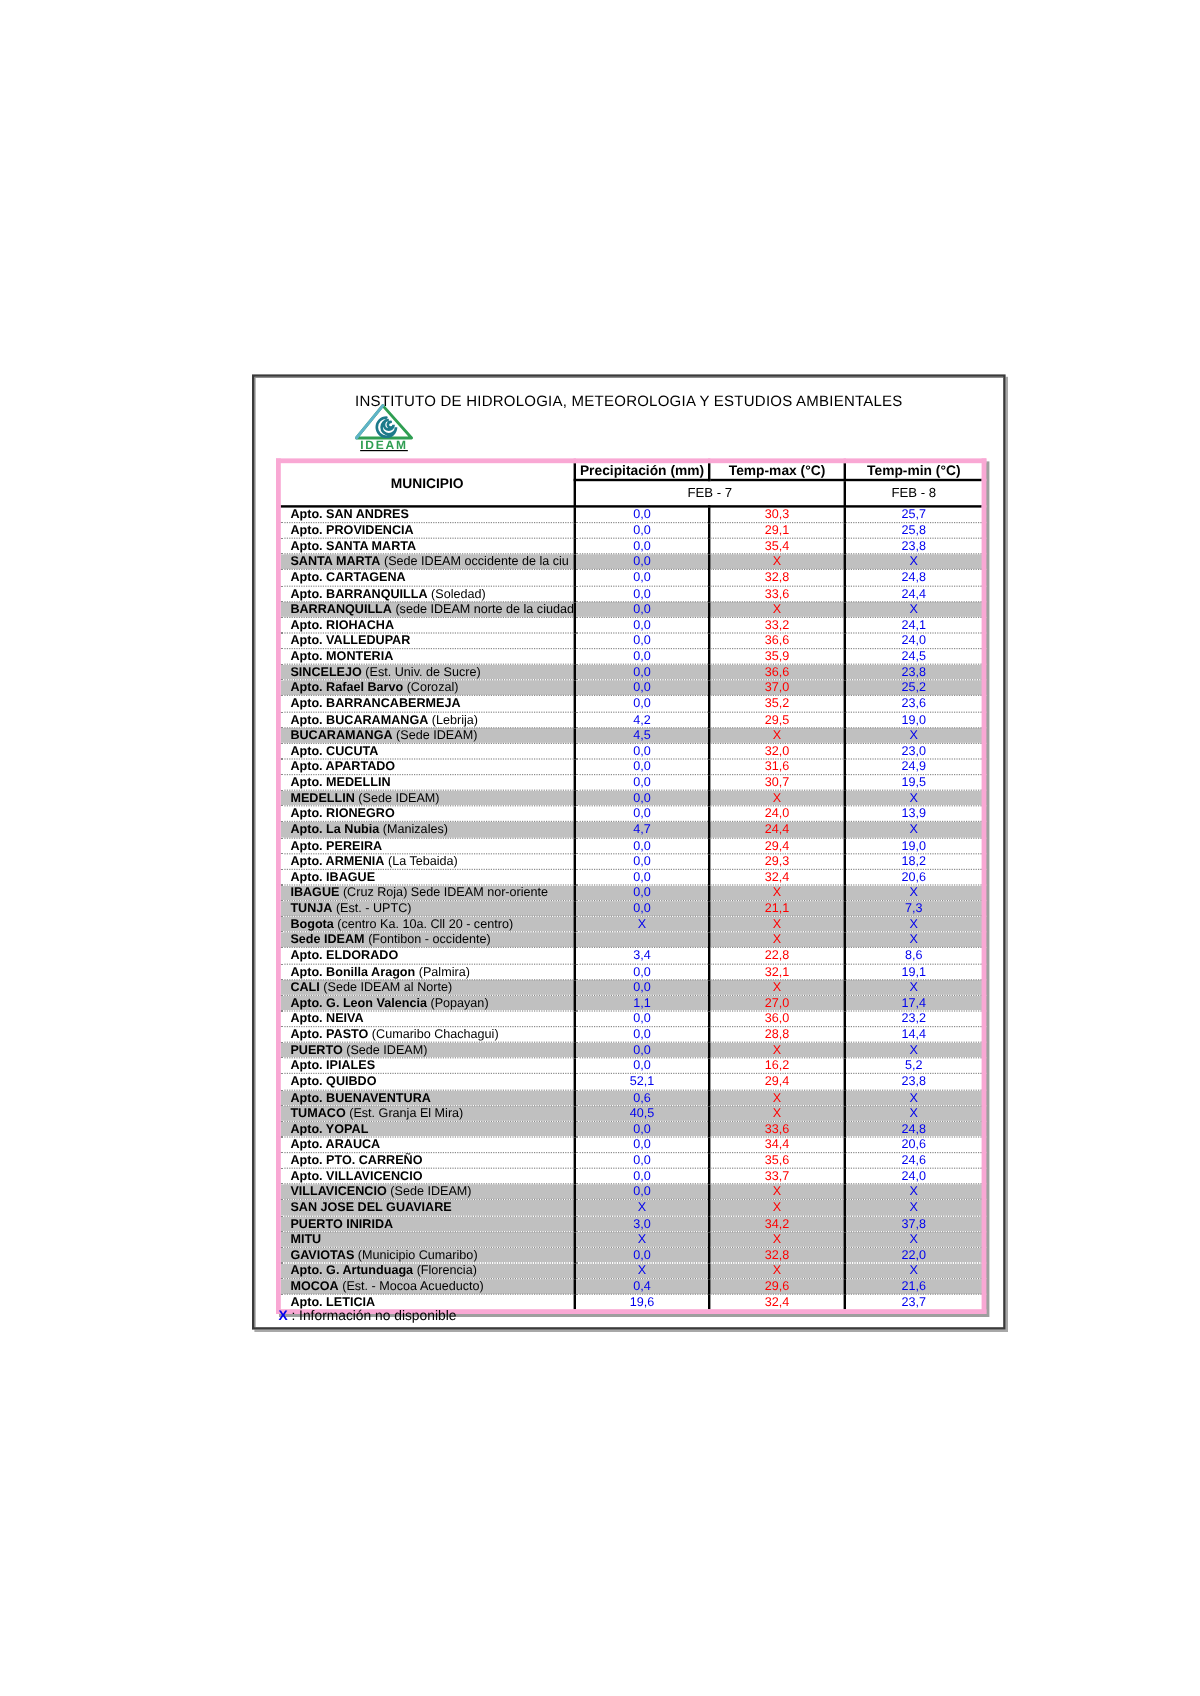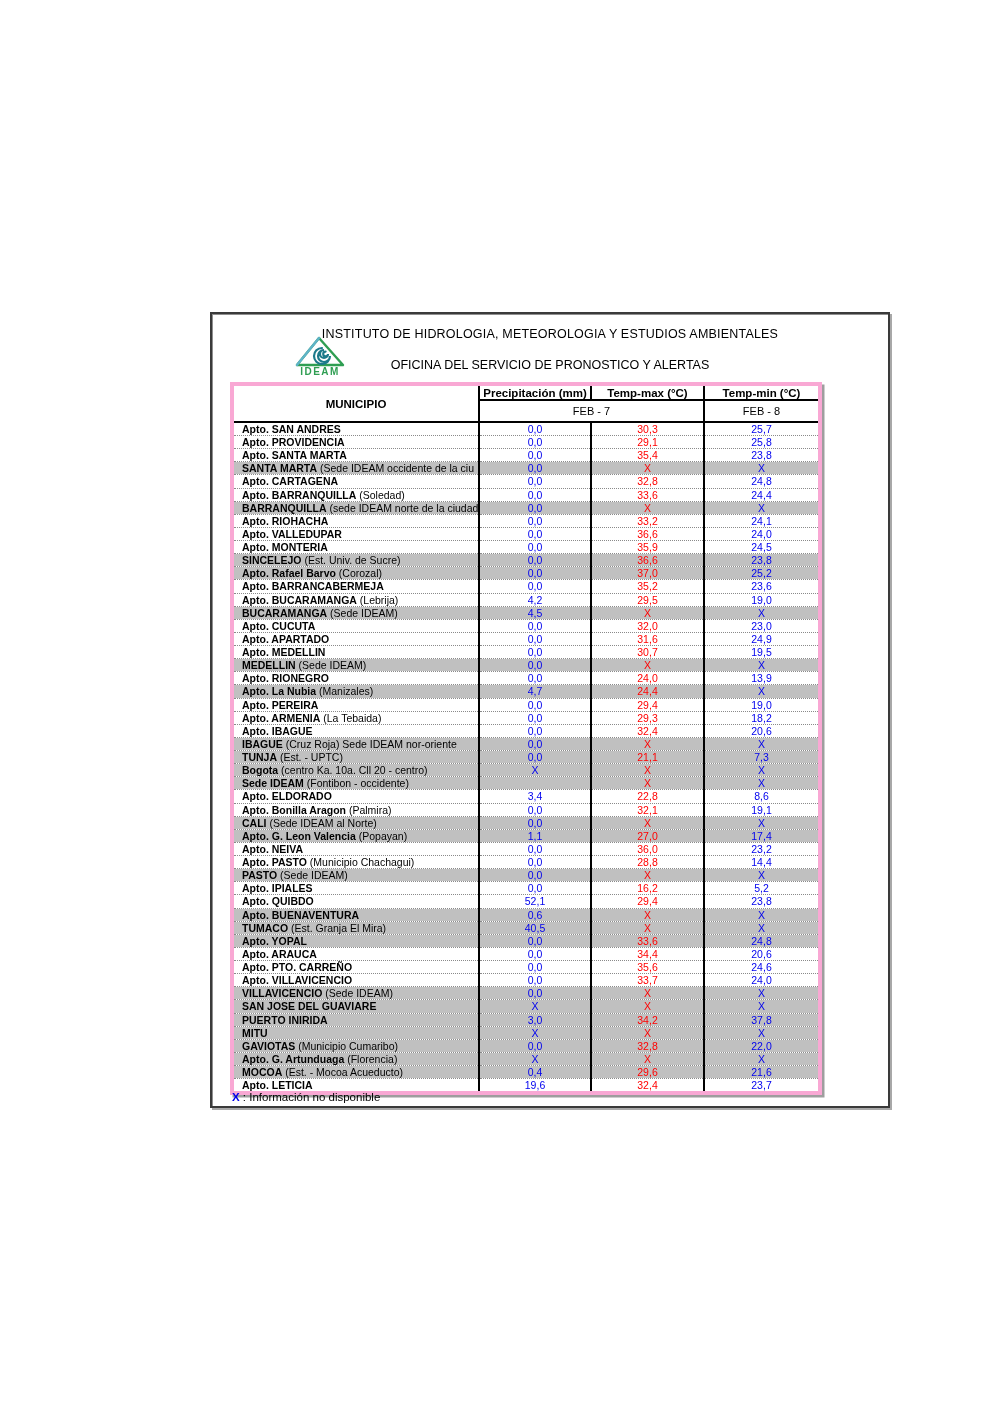--- a/index.html
+++ b/index.html
@@ -1,29 +1,29 @@
 <!DOCTYPE html>
 <html style="--value-blue: #0000ee; --value-red: #ff0000; --shaded-row: #c0c0c0; --logo-green: #2f9e52; --logo-teal: #1d7a8a;"><head>
 <meta charset="utf-8">
 <style>
   * { margin:0; padding:0; box-sizing:border-box; }
   html,body { width:1000px; height:1413px; background:#ffffff;
     font-family:"Liberation Sans", sans-serif; color:#000; }
   .canvas { position:relative; width:1000px; height:1413px; background:#fff; overflow:hidden; }
 
-  .frame { position:absolute; left:210px; top:312px; width:680px; height:796px;
+  .frame { position:absolute; left:210px; top:312px; width:628px; height:796px;
     background:#fff; border:2px solid #3a3a3a;
     box-shadow: 2px 2px 0 #a8a8a8, inset 1px 1px 0 #8f8f8f; }
 
   .doc-title { position:absolute; left:0; right:0; top:13px; text-align:center;
     font-size:12.5px; letter-spacing:0.2px; }
   .doc-subtitle { position:absolute; left:0; right:0; top:44px; text-align:center;
     font-size:12.5px; }
 
-  .logo { position:absolute; left:82px; top:20px; width:52px; text-align:center; }
+  .logo { position:absolute; left:82px; top:20px; width:52px; text-align:center;text-decoration:underline; }
   .logo svg { display:block; margin:0 auto; }
   .logo-text { font-size:10px; font-weight:bold; color:var(--logo-green,#2f9e52);
     letter-spacing:1.5px; margin-top:-2px; }
 
   table.tbl { position:absolute; left:18px; top:68px; width:588px;
     border-collapse:collapse; table-layout:fixed;
     border:4px solid #f9a8d4; box-shadow: 2.5px 2.5px 0 #9e9e9e; }
   .tbl th, .tbl td { overflow:hidden; white-space:nowrap; }
   .tbl thead th { border:2px solid #000; background:#fff; font-size:11.5px;
     font-weight:bold; text-align:center; height:16px; padding:0 2px; }
@@ -42,21 +42,20 @@
   .footnote { position:absolute; left:20px; top:777px; font-size:11.5px; }
   .footnote .fx { color:var(--value-blue,#0000ee); font-weight:bold; }
 </style>
 </head>
 <body>
 
 <div class="canvas">
   <div class="frame">
 
     <div class="doc-title">INSTITUTO DE HIDROLOGIA, METEOROLOGIA Y ESTUDIOS AMBIENTALES</div>
-    <div class="doc-subtitle">OFICINA DEL SERVICIO DE PRONOSTICO Y ALERTAS</div>
 
     <div class="logo">
       <span>
         <svg width="50" height="34" viewBox="0 0 50 34">
           <path d="M2 31 L24 4 L48 31 Z" fill="#ffffff" stroke="#2f9e52" stroke-width="2.4" stroke-linejoin="round"></path>
           <path d="M2 31 L24 4" fill="none" stroke="#5fb3c9" stroke-width="2.4" stroke-linecap="round"></path>
           <path d="M27 14 a8 8 0 1 0 8 8 a6 6 0 1 1 -6 -6 a4 4 0 1 0 4 4 a2.4 2.4 0 1 1 -2.4 -2.4" fill="none" stroke="#1d7a8a" stroke-width="2.2" stroke-linecap="round"></path>
         </svg>
       </span>
       <div class="logo-text">IDEAM</div>
@@ -274,27 +273,27 @@
             <td class="val tmax">27,0</td>
             <td class="val tmin">17,4</td>
           </tr>
           <tr>
             <td class="muni"><span class="b">Apto. NEIVA</span></td>
             <td class="val precip">0,0</td>
             <td class="val tmax">36,0</td>
             <td class="val tmin">23,2</td>
           </tr>
           <tr>
-            <td class="muni"><span class="b">Apto. PASTO</span><span class="s"> (Municipio Chachagui)</span></td>
+            <td class="muni"><span class="b">Apto. PASTO</span><span class="s"> (Cumaribo Chachagui)</span></td>
             <td class="val precip">0,0</td>
             <td class="val tmax">28,8</td>
             <td class="val tmin">14,4</td>
           </tr>
           <tr class="shaded">
-            <td class="muni"><span class="b">PASTO</span><span class="s"> (Sede IDEAM)</span></td>
+            <td class="muni"><span class="b">PUERTO</span><span class="s"> (Sede IDEAM)</span></td>
             <td class="val precip">0,0</td>
             <td class="val tmax">X</td>
             <td class="val tmin">X</td>
           </tr>
           <tr>
             <td class="muni"><span class="b">Apto. IPIALES</span></td>
             <td class="val precip">0,0</td>
             <td class="val tmax">16,2</td>
             <td class="val tmin">5,2</td>
           </tr>

